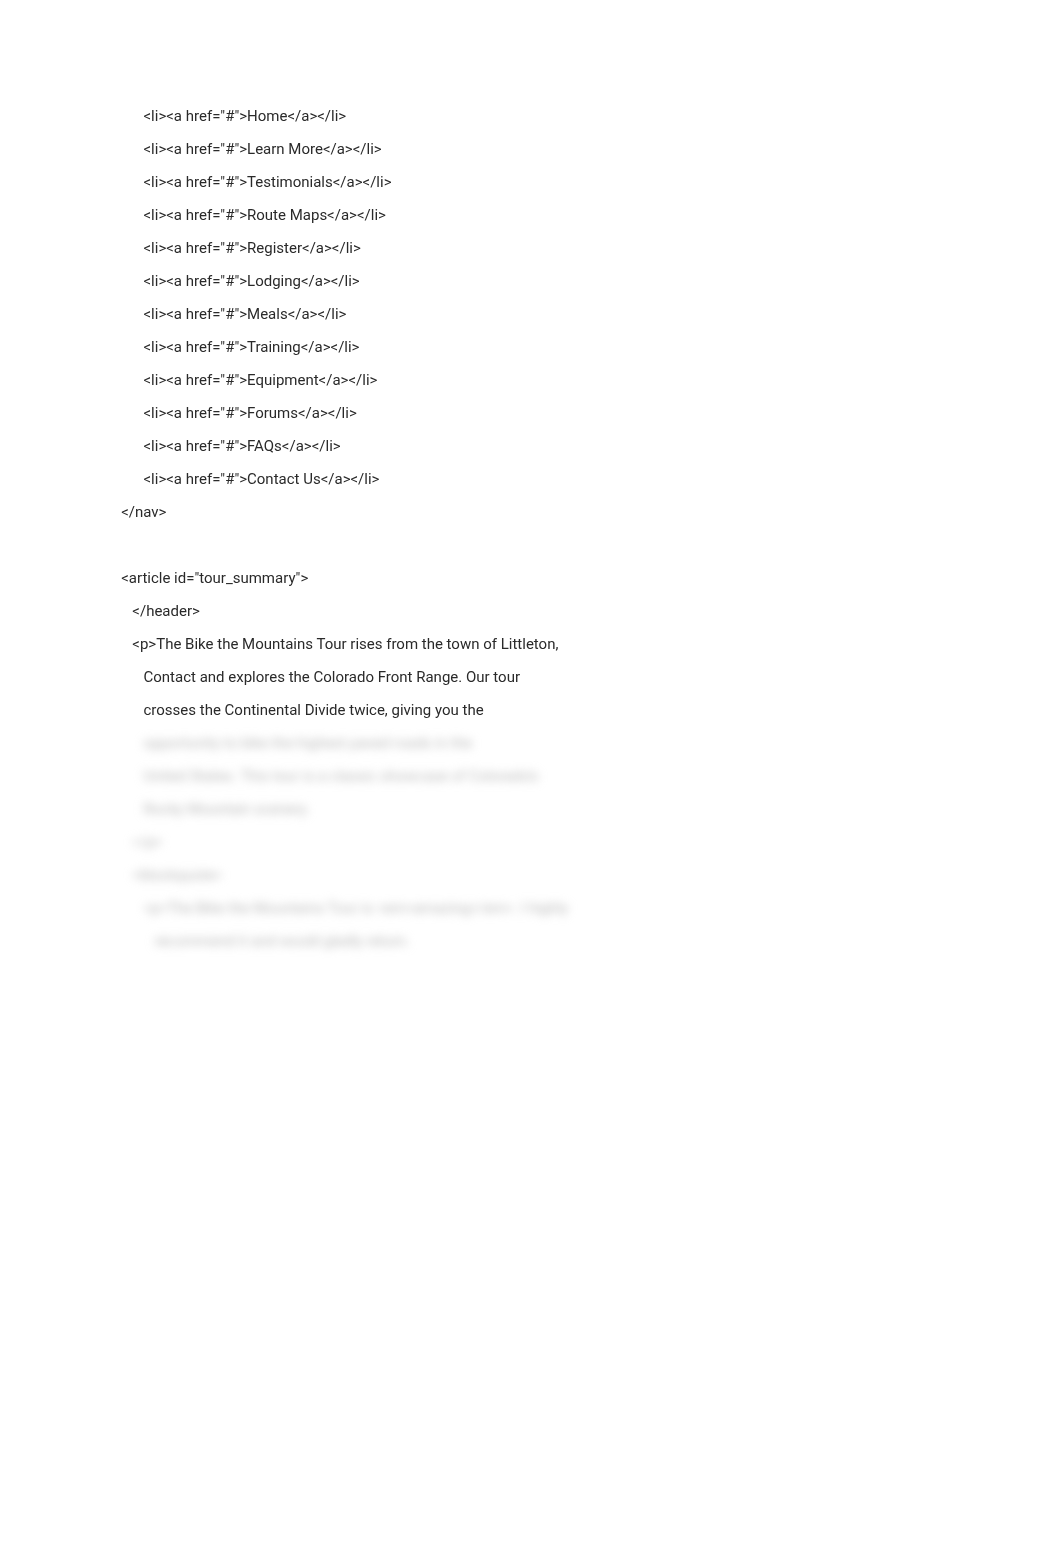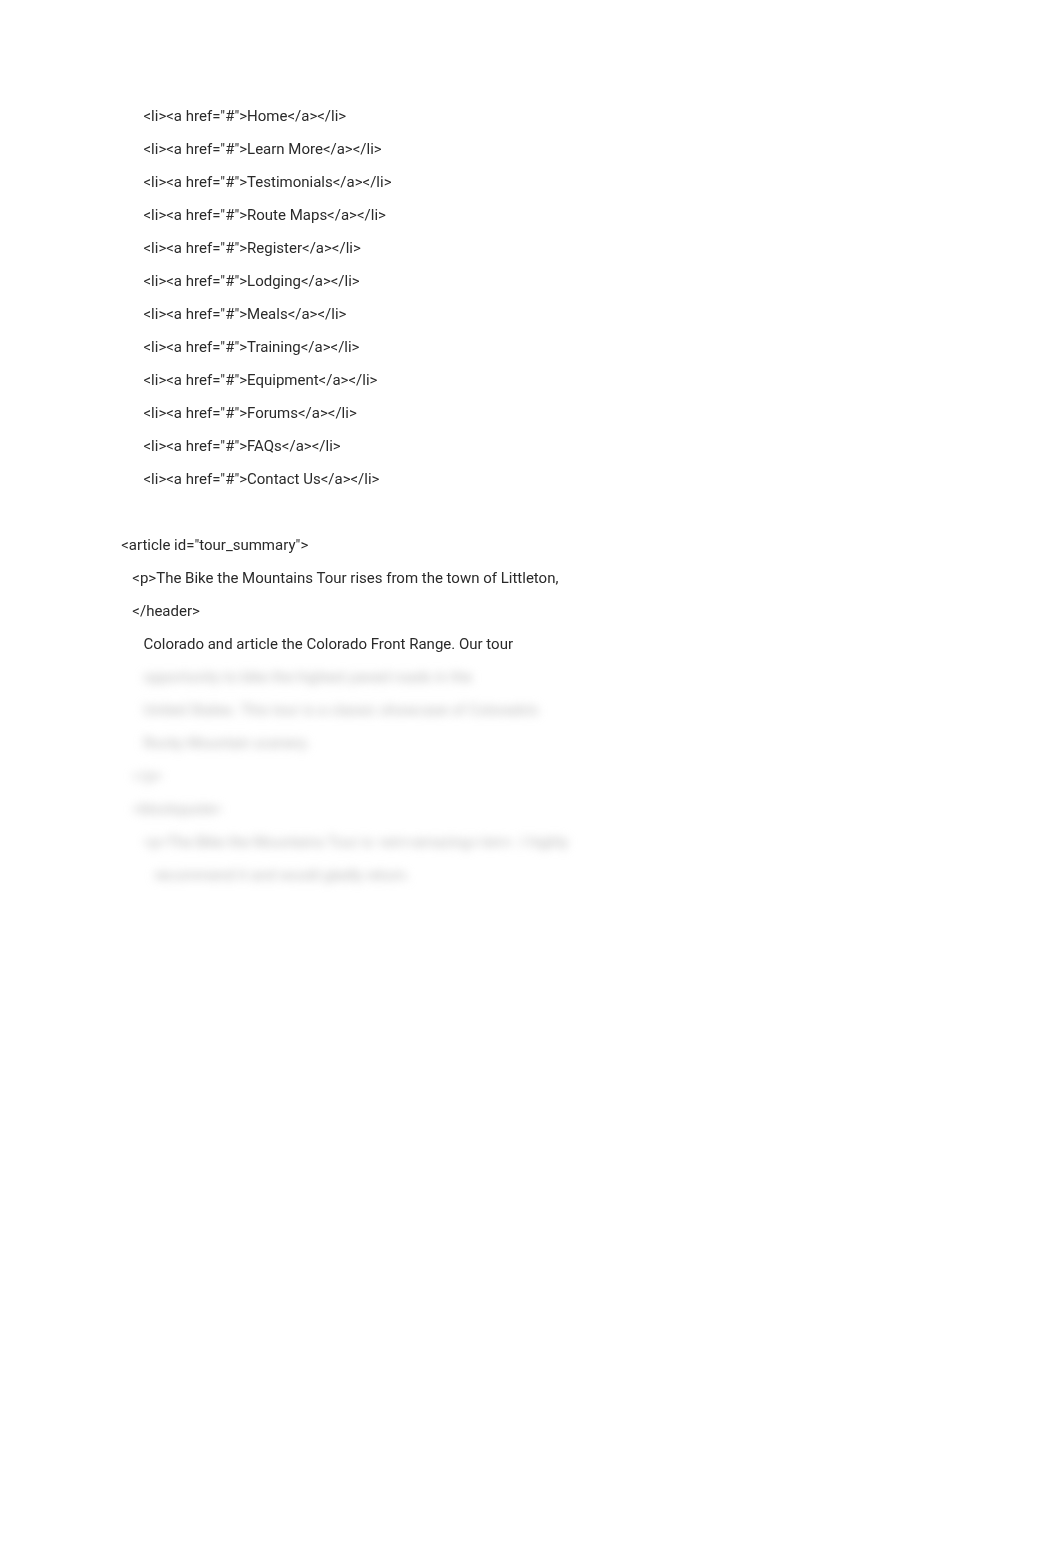--- a/index.html
+++ b/index.html
@@ -38,25 +38,27 @@
     <div class="code-line">         &lt;li&gt;&lt;a href="#"&gt;Testimonials&lt;/a&gt;&lt;/li&gt;</div>
     <div class="code-line">         &lt;li&gt;&lt;a href="#"&gt;Route Maps&lt;/a&gt;&lt;/li&gt;</div>
     <div class="code-line">         &lt;li&gt;&lt;a href="#"&gt;Register&lt;/a&gt;&lt;/li&gt;</div>
     <div class="code-line">         &lt;li&gt;&lt;a href="#"&gt;Lodging&lt;/a&gt;&lt;/li&gt;</div>
     <div class="code-line">         &lt;li&gt;&lt;a href="#"&gt;Meals&lt;/a&gt;&lt;/li&gt;</div>
     <div class="code-line">         &lt;li&gt;&lt;a href="#"&gt;Training&lt;/a&gt;&lt;/li&gt;</div>
     <div class="code-line">         &lt;li&gt;&lt;a href="#"&gt;Equipment&lt;/a&gt;&lt;/li&gt;</div>
     <div class="code-line">         &lt;li&gt;&lt;a href="#"&gt;Forums&lt;/a&gt;&lt;/li&gt;</div>
     <div class="code-line">         &lt;li&gt;&lt;a href="#"&gt;FAQs&lt;/a&gt;&lt;/li&gt;</div>
     <div class="code-line">         &lt;li&gt;&lt;a href="#"&gt;Contact Us&lt;/a&gt;&lt;/li&gt;</div>
+    <div class="code-line">   &lt;/nav&gt;</div>
     <div class="spacer"></div>
     <div class="code-line">   &lt;article id="tour_summary"&gt;</div>
+    <div class="code-line">      &lt;/header&gt;</div>
     <div class="code-line">      &lt;p&gt;The Bike the Mountains Tour rises from the town of Littleton,</div>
-    <div class="code-line">      &lt;/header&gt;</div>
-    <div class="code-line">         Colorado and article the Colorado Front Range. Our tour</div>
+    <div class="code-line">         Contact and explores the Colorado Front Range. Our tour</div>
+    <div class="code-line">         crosses the Continental Divide twice, giving you the</div>
     <div class="code-line blurred">         opportunity to bike the highest paved roads in the</div>
     <div class="code-line blurred">         United States. This tour is a classic showcase of Colorado's</div>
     <div class="code-line blurred">         Rocky Mountain scenery.</div>
     <div class="code-line blurred">      &lt;/p&gt;</div>
     <div class="code-line blurred">      &lt;blockquote&gt;</div>
     <div class="code-line blurred">         &lt;p&gt;The Bike the Mountains Tour is &lt;em&gt;amazing&lt;/em&gt;. I highly</div>
     <div class="code-line blurred">            recommend it and would gladly return.</div>
   </div>
 
 </body></html>

